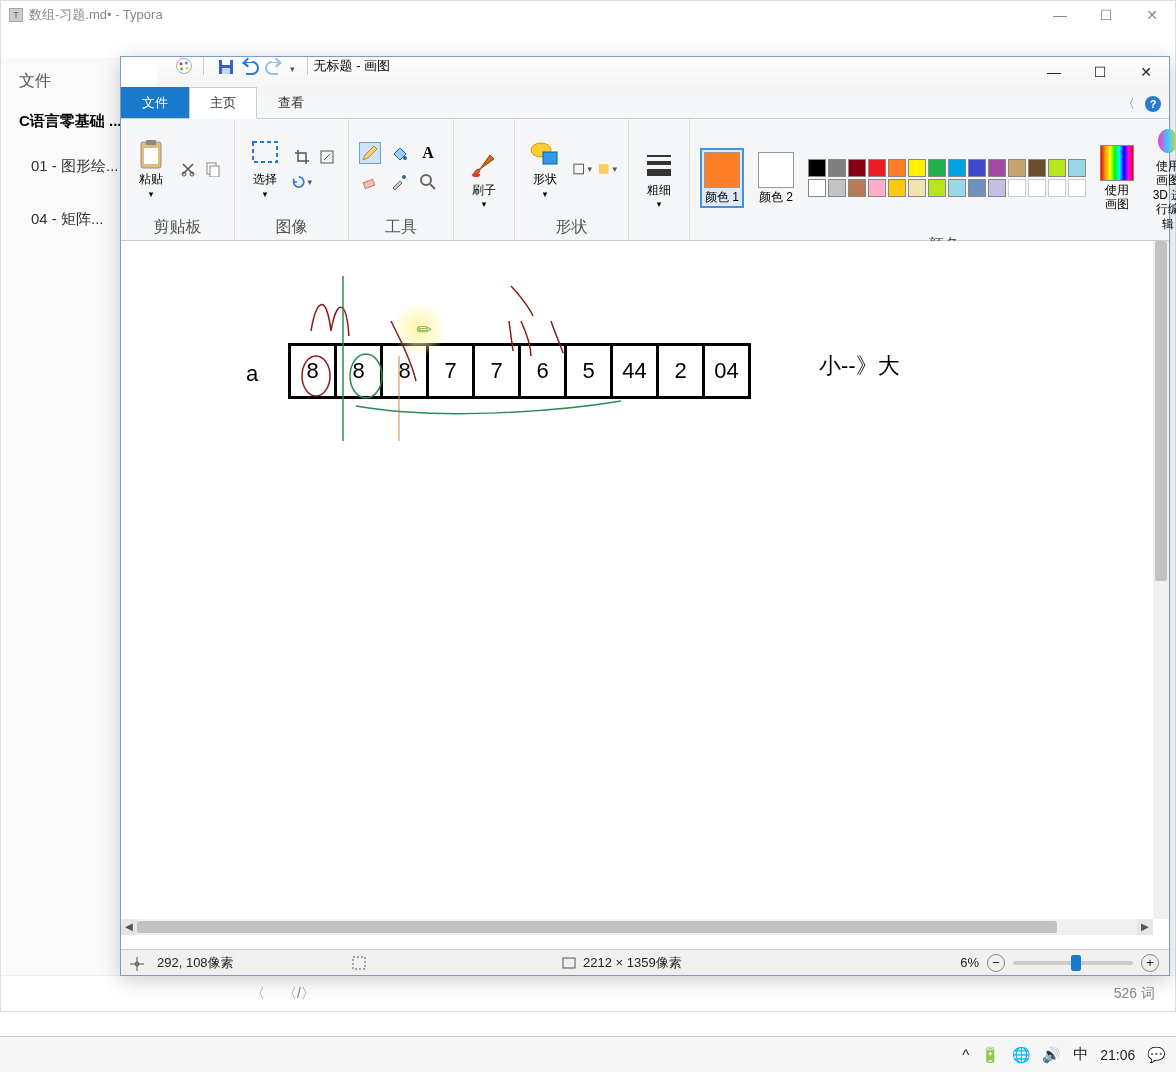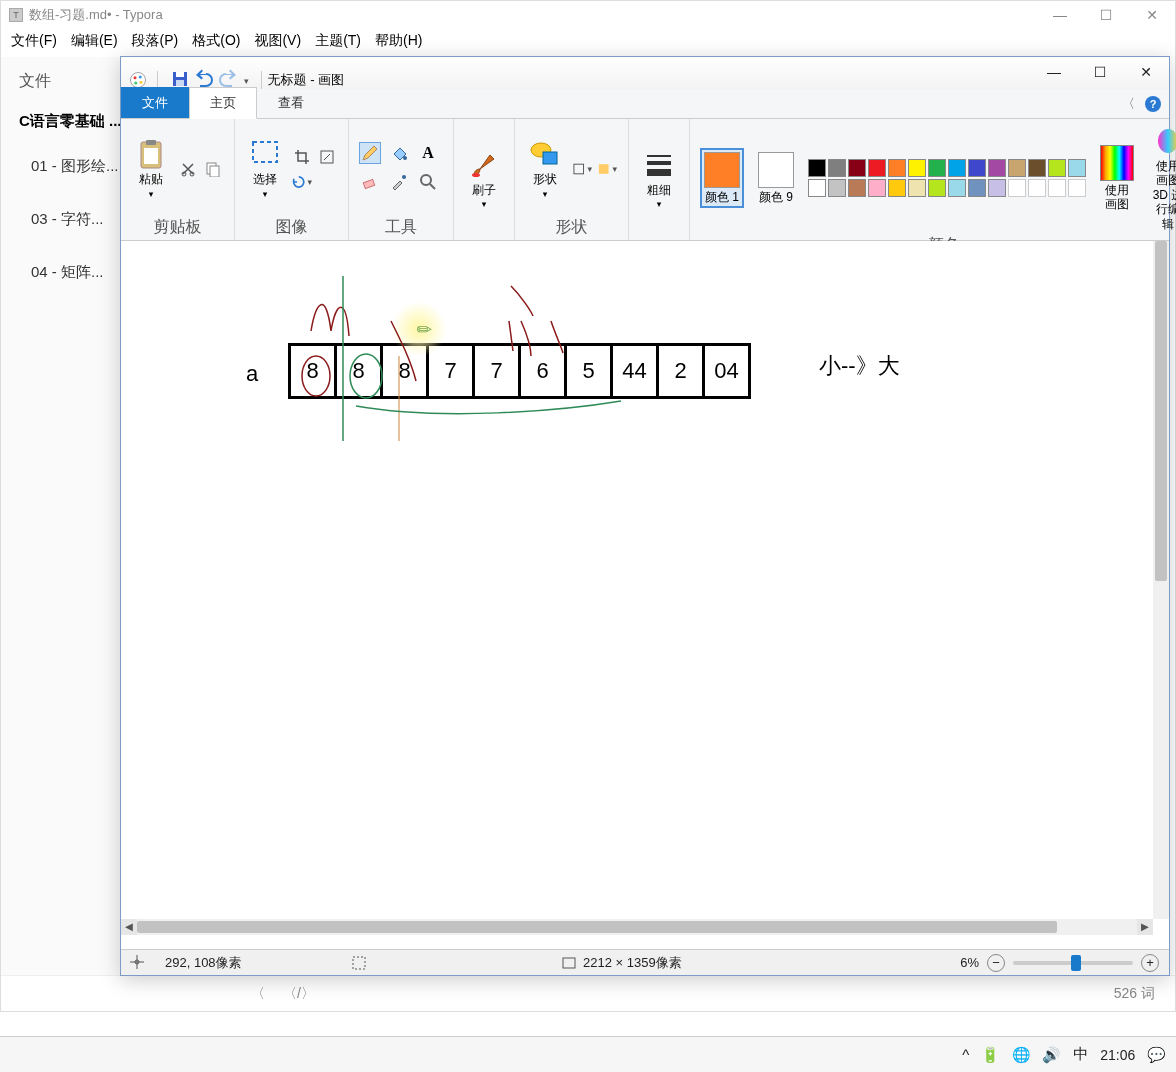--- a/index.html
+++ b/index.html
@@ -16,21 +16,21 @@
 .sidebar { width: 220px; background: #fafafa; padding: 14px 18px; }
 .sidebar-title { font-size: 16px; color: #555; margin-bottom: 18px; }
 .sidebar-heading { font-weight: bold; font-size: 15px; margin-bottom: 10px; line-height:1.4; }
 .sidebar-item { font-size: 15px; padding: 8px 0 8px 12px; color: #333; margin-top: 18px; }
 .typora-status { position: absolute; bottom: 0; left: 0; right: 0; height: 36px; border-top: 1px solid #eee; display: flex; align-items: center; padding: 0 20px; color: #888; font-size: 14px; }
 .typora-status .nav { display:flex; gap:18px; margin-left:230px; }
 .typora-status .words { margin-left:auto; }
 
 
 .paint { position: absolute; top: 56px; left: 120px; width: 1050px; height: 920px; background: #fff; border: 1px solid #7a9cc6; box-shadow: 0 4px 20px rgba(0,0,0,0.2); display:flex; flex-direction:column; }
-.paint-title { height: 32px; background: linear-gradient(#fff,#f3f3f3); display: flex; align-items: flex-end; padding: 0 8px; font-size: 13px; position:relative; }
+.paint-title { height: 32px; background: linear-gradient(#fff,#f3f3f3); display: flex; align-items: flex-start; padding: 0 18px; font-size: 13px; position:relative;margin-left:36px; }
 .paint-title .app-icon { width:18px; height:18px; margin-right:4px; }
 .qat { display:flex; gap:4px; align-items:center; margin:0 6px; }
 .qat-btn { width:20px; height:20px; }
 .paint-title .sep { width:1px; height:18px; background:#ccc; margin:0 6px; }
 .paint-winbtns { position:absolute; right:0; top:0; display:flex; }
 .paint-winbtns div { width:46px; height:30px; text-align:center; line-height:30px; font-size:14px; }
 .paint-winbtns .min,.paint-winbtns .max { color:#222;}
 .paint-winbtns .close { color:#222; }
 .ribbon-tabs { height: 30px; display: flex; align-items: flex-end; background:#f5f6f7; border-bottom:1px solid #ccc; position:relative;}
 .ribbon-tab { padding: 6px 20px; font-size: 13px; color:#333; border:1px solid transparent; border-bottom:none; }
@@ -57,21 +57,21 @@
 .canvas-wrap { flex:1; background:#fff; position:relative; overflow:hidden;}
 .canvas { position:absolute; left:0; top:0; right:16px; bottom:30px; background:#fff; }
 .vscroll { position:absolute; right:0; top:0; width:16px; bottom:30px; background:#f0f0f0; }
 .vscroll .thumb { position:absolute; top:0; left:2px; right:2px; height:340px; background:#c2c2c2; border-radius:2px;}
 .hscroll { position:absolute; left:0; bottom:14px; right:16px; height:16px; background:#f0f0f0; display:flex; align-items:center;}
 .hscroll .arrow { width:16px; height:16px; text-align:center; line-height:16px; color:#555; background:#e6e6e6;}
 .hscroll .track { flex:1; position:relative; height:16px;}
 .hscroll .thumb { position:absolute; left:0; top:2px; bottom:2px; width:92%; background:#c2c2c2; border-radius:2px;}
 
 .paint-status { height:26px; background:#f0f0f0; border-top:1px solid #ccc; display:flex; align-items:center; font-size:13px; color:#222; padding:0 8px; gap:20px; position:relative; }
-.paint-status .cursor-pos { display:flex; align-items:flex-start; gap:20px;}
+.paint-status .cursor-pos { display:flex; align-items:flex-end; gap:12px;}
 .paint-status .canvas-size { position:absolute; left:440px; display:flex; align-items:center; gap:6px;}
 .paint-status .zoom { position:absolute; right:10px; display:flex; align-items:center; gap:8px;}
 .zoom-track { width:120px; height:4px; background:#ccc; position:relative; border-radius:2px;}
 .zoom-thumb { position:absolute; left:58px; top:-6px; width:10px; height:16px; background:#1979ca; border-radius:2px;}
 .zoom-btn { width:18px; height:18px; border:1px solid #888; border-radius:50%; text-align:center; line-height:15px; font-size:13px;}
 
 
 .array { position:absolute; left:170px; top:102px; display:flex; }
 .cell { width:49px; height:56px; border:3px solid #000; margin-left:-3px; display:flex; align-items:center; justify-content:center; font-size:22px; }
 .arr-label { position:absolute; left:125px; top:120px; font-size:22px; }
@@ -91,35 +91,25 @@
 <div class="typora">
   <div class="typora-title">
     <span class="icon">T</span>
     <span>数组-习题.md• - Typora</span>
     <div class="typora-winbtns">
       <div>—</div>
       <div>☐</div>
       <div>✕</div>
     </div>
   </div>
-  <div class="typora-menu">
-    <span>文件(F)</span>
-    <span>编辑(E)</span>
-    <span>段落(P)</span>
-    <span>格式(O)</span>
-    <span>视图(V)</span>
-    <span>主题(T)</span>
-    <span>帮助(H)</span>
-  </div>
   <div class="typora-body">
     <div class="sidebar">
       <div class="sidebar-title">文件</div>
       <div class="sidebar-heading">C语言零基础 ... 组-习题</div>
       <div class="sidebar-item">01 - 图形绘...</div>
-      <div class="sidebar-item">03 - 字符...</div>
       <div class="sidebar-item">04 - 矩阵...</div>
     </div>
   </div>
   <div class="typora-status">
     <div class="nav">
       <span>〈</span>
       <span>〈/〉</span>
     </div>
     <div class="words">526 词</div>
   </div>
@@ -327,21 +317,21 @@
     </div>
 
     <div class="rgroup" style="flex:1;">
       <div class="rgroup-body" style="gap:10px;">
         <div class="big-btn color-sel">
           <div class="color-big" style="background:#ff7f27"></div>
           <span>颜色 1</span>
         </div>
         <div class="big-btn">
           <div class="color-big" style="background:#ffffff"></div>
-          <span>颜色 9</span>
+          <span>颜色 2</span>
         </div>
         <div>
           <div class="palette" id="palette-row1">
               <div class="sw" style="background: rgb(0, 0, 0);"></div>
               <div class="sw" style="background: rgb(127, 127, 127);"></div>
               <div class="sw" style="background: rgb(136, 0, 21);"></div>
               <div class="sw" style="background: rgb(237, 28, 36);"></div>
               <div class="sw" style="background: rgb(255, 127, 39);"></div>
               <div class="sw" style="background: rgb(255, 242, 0);"></div>
               <div class="sw" style="background: rgb(34, 177, 76);"></div>

